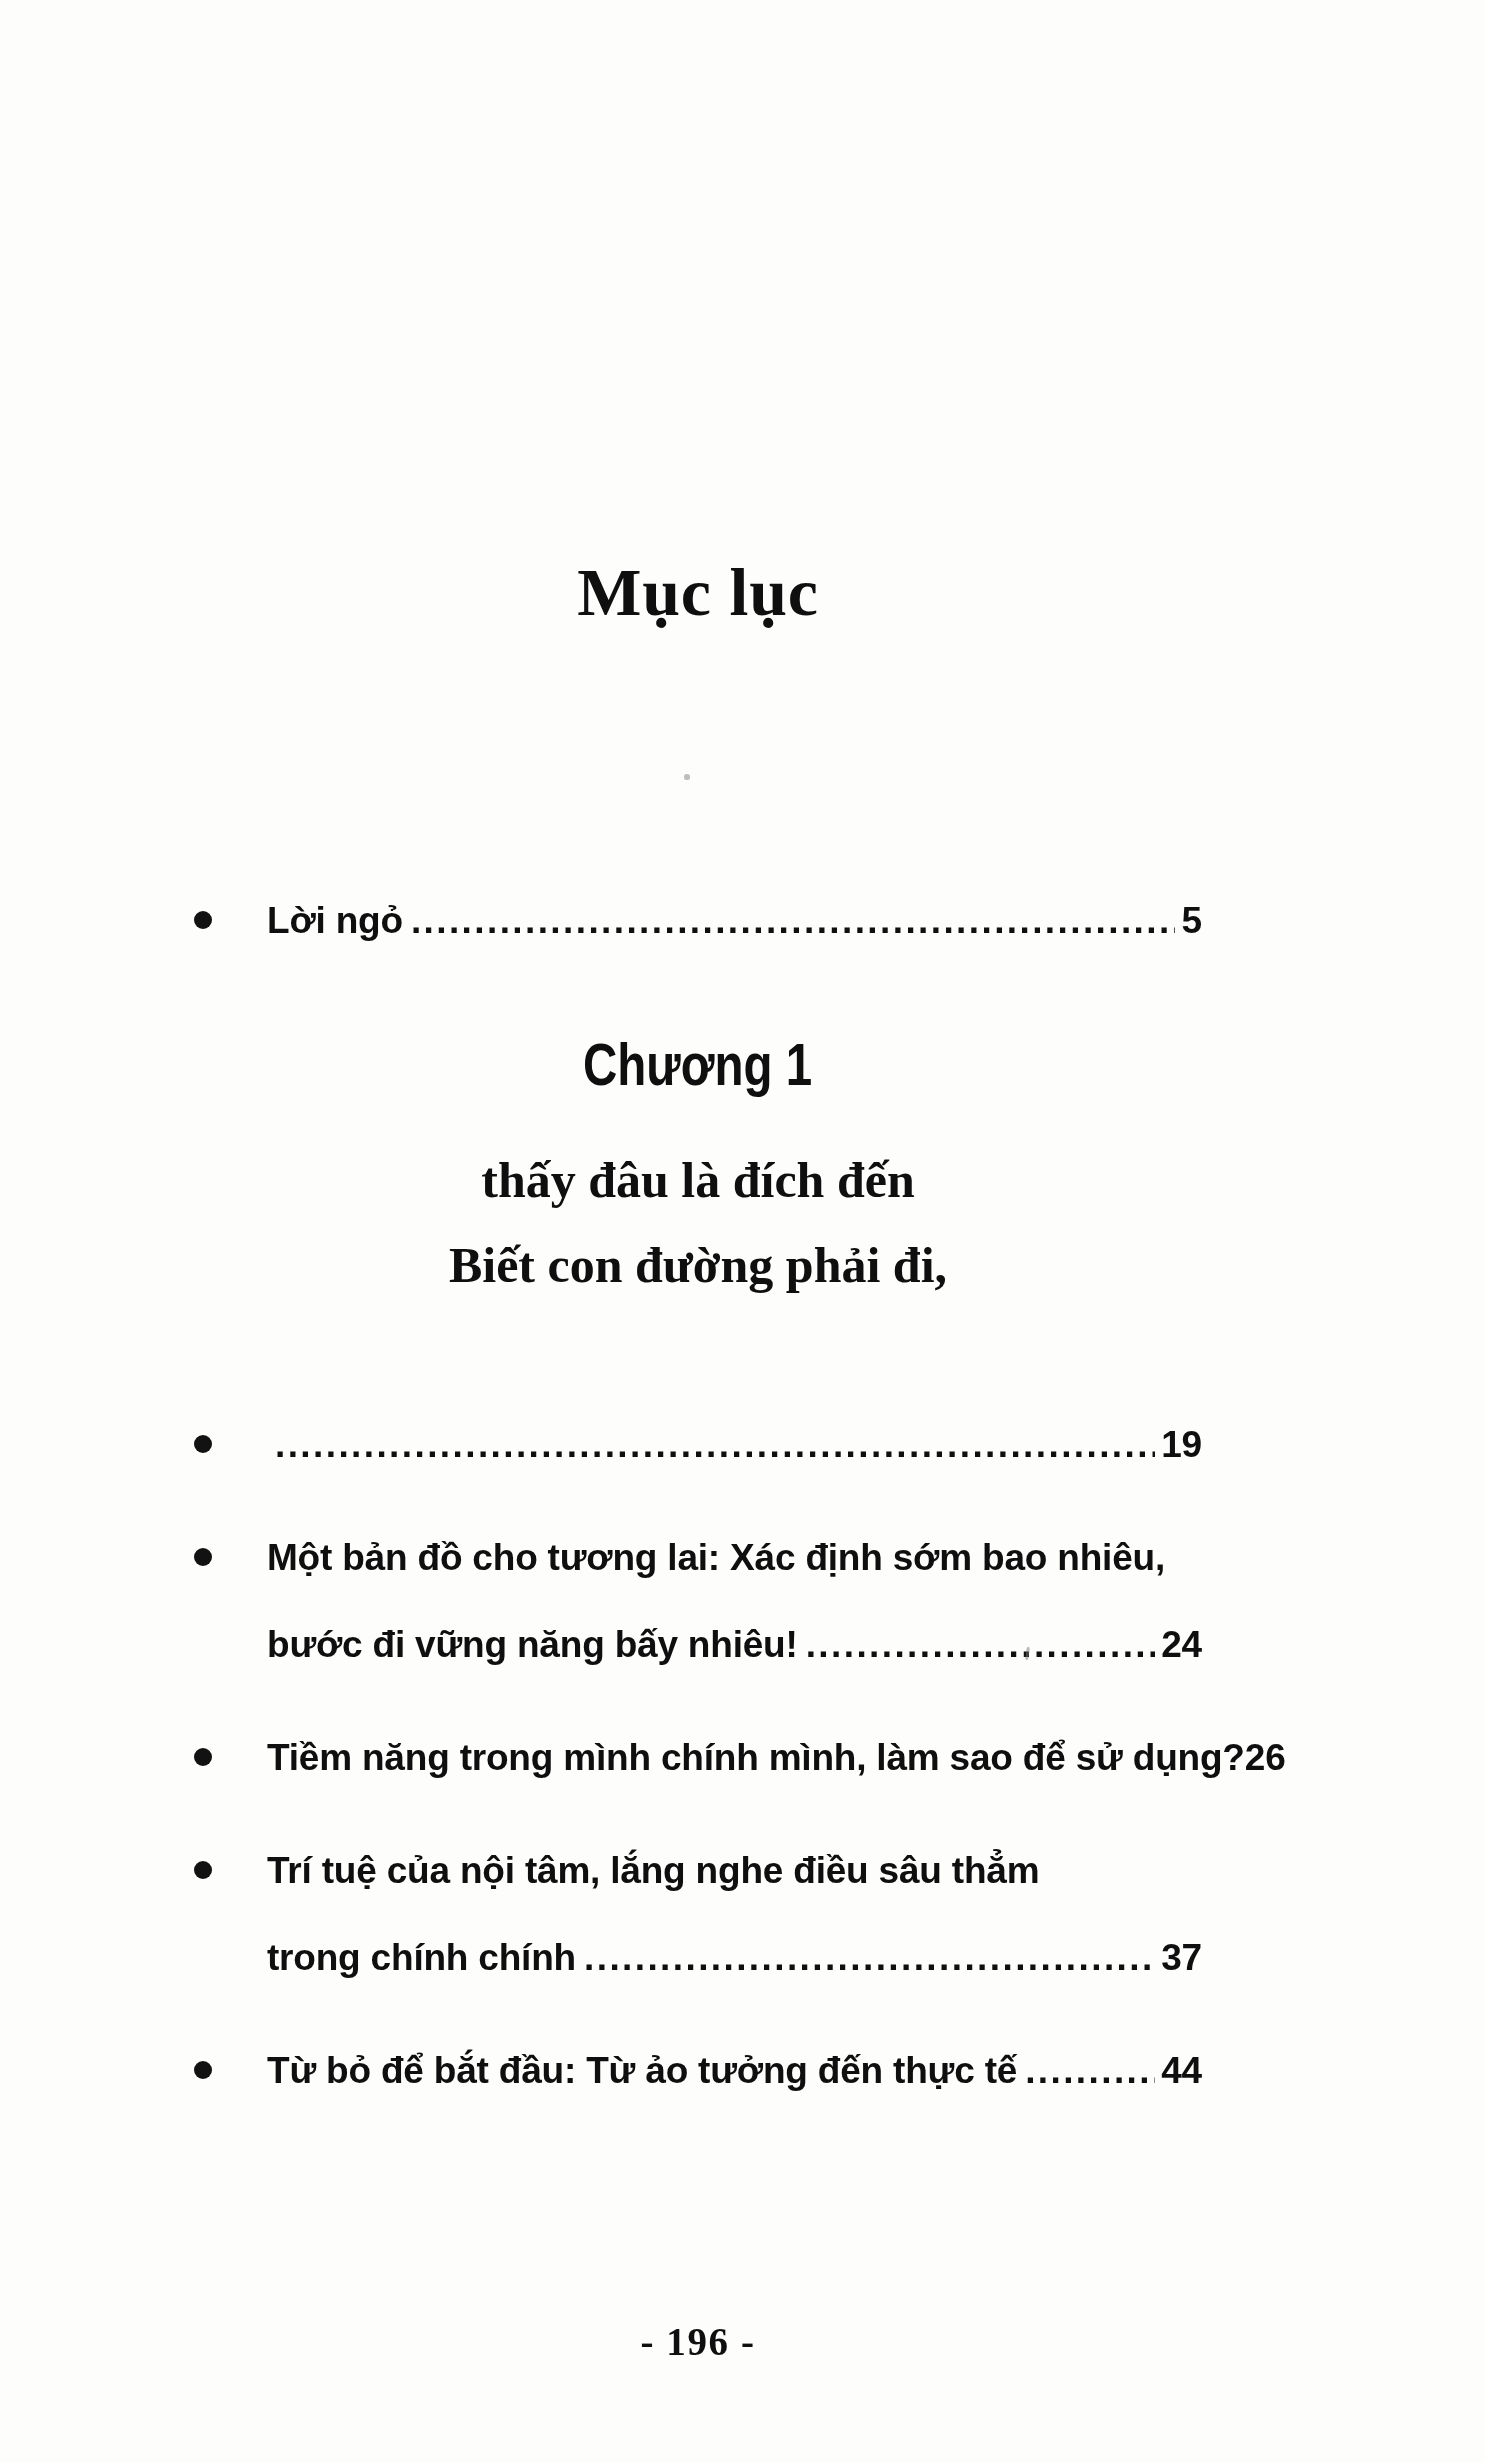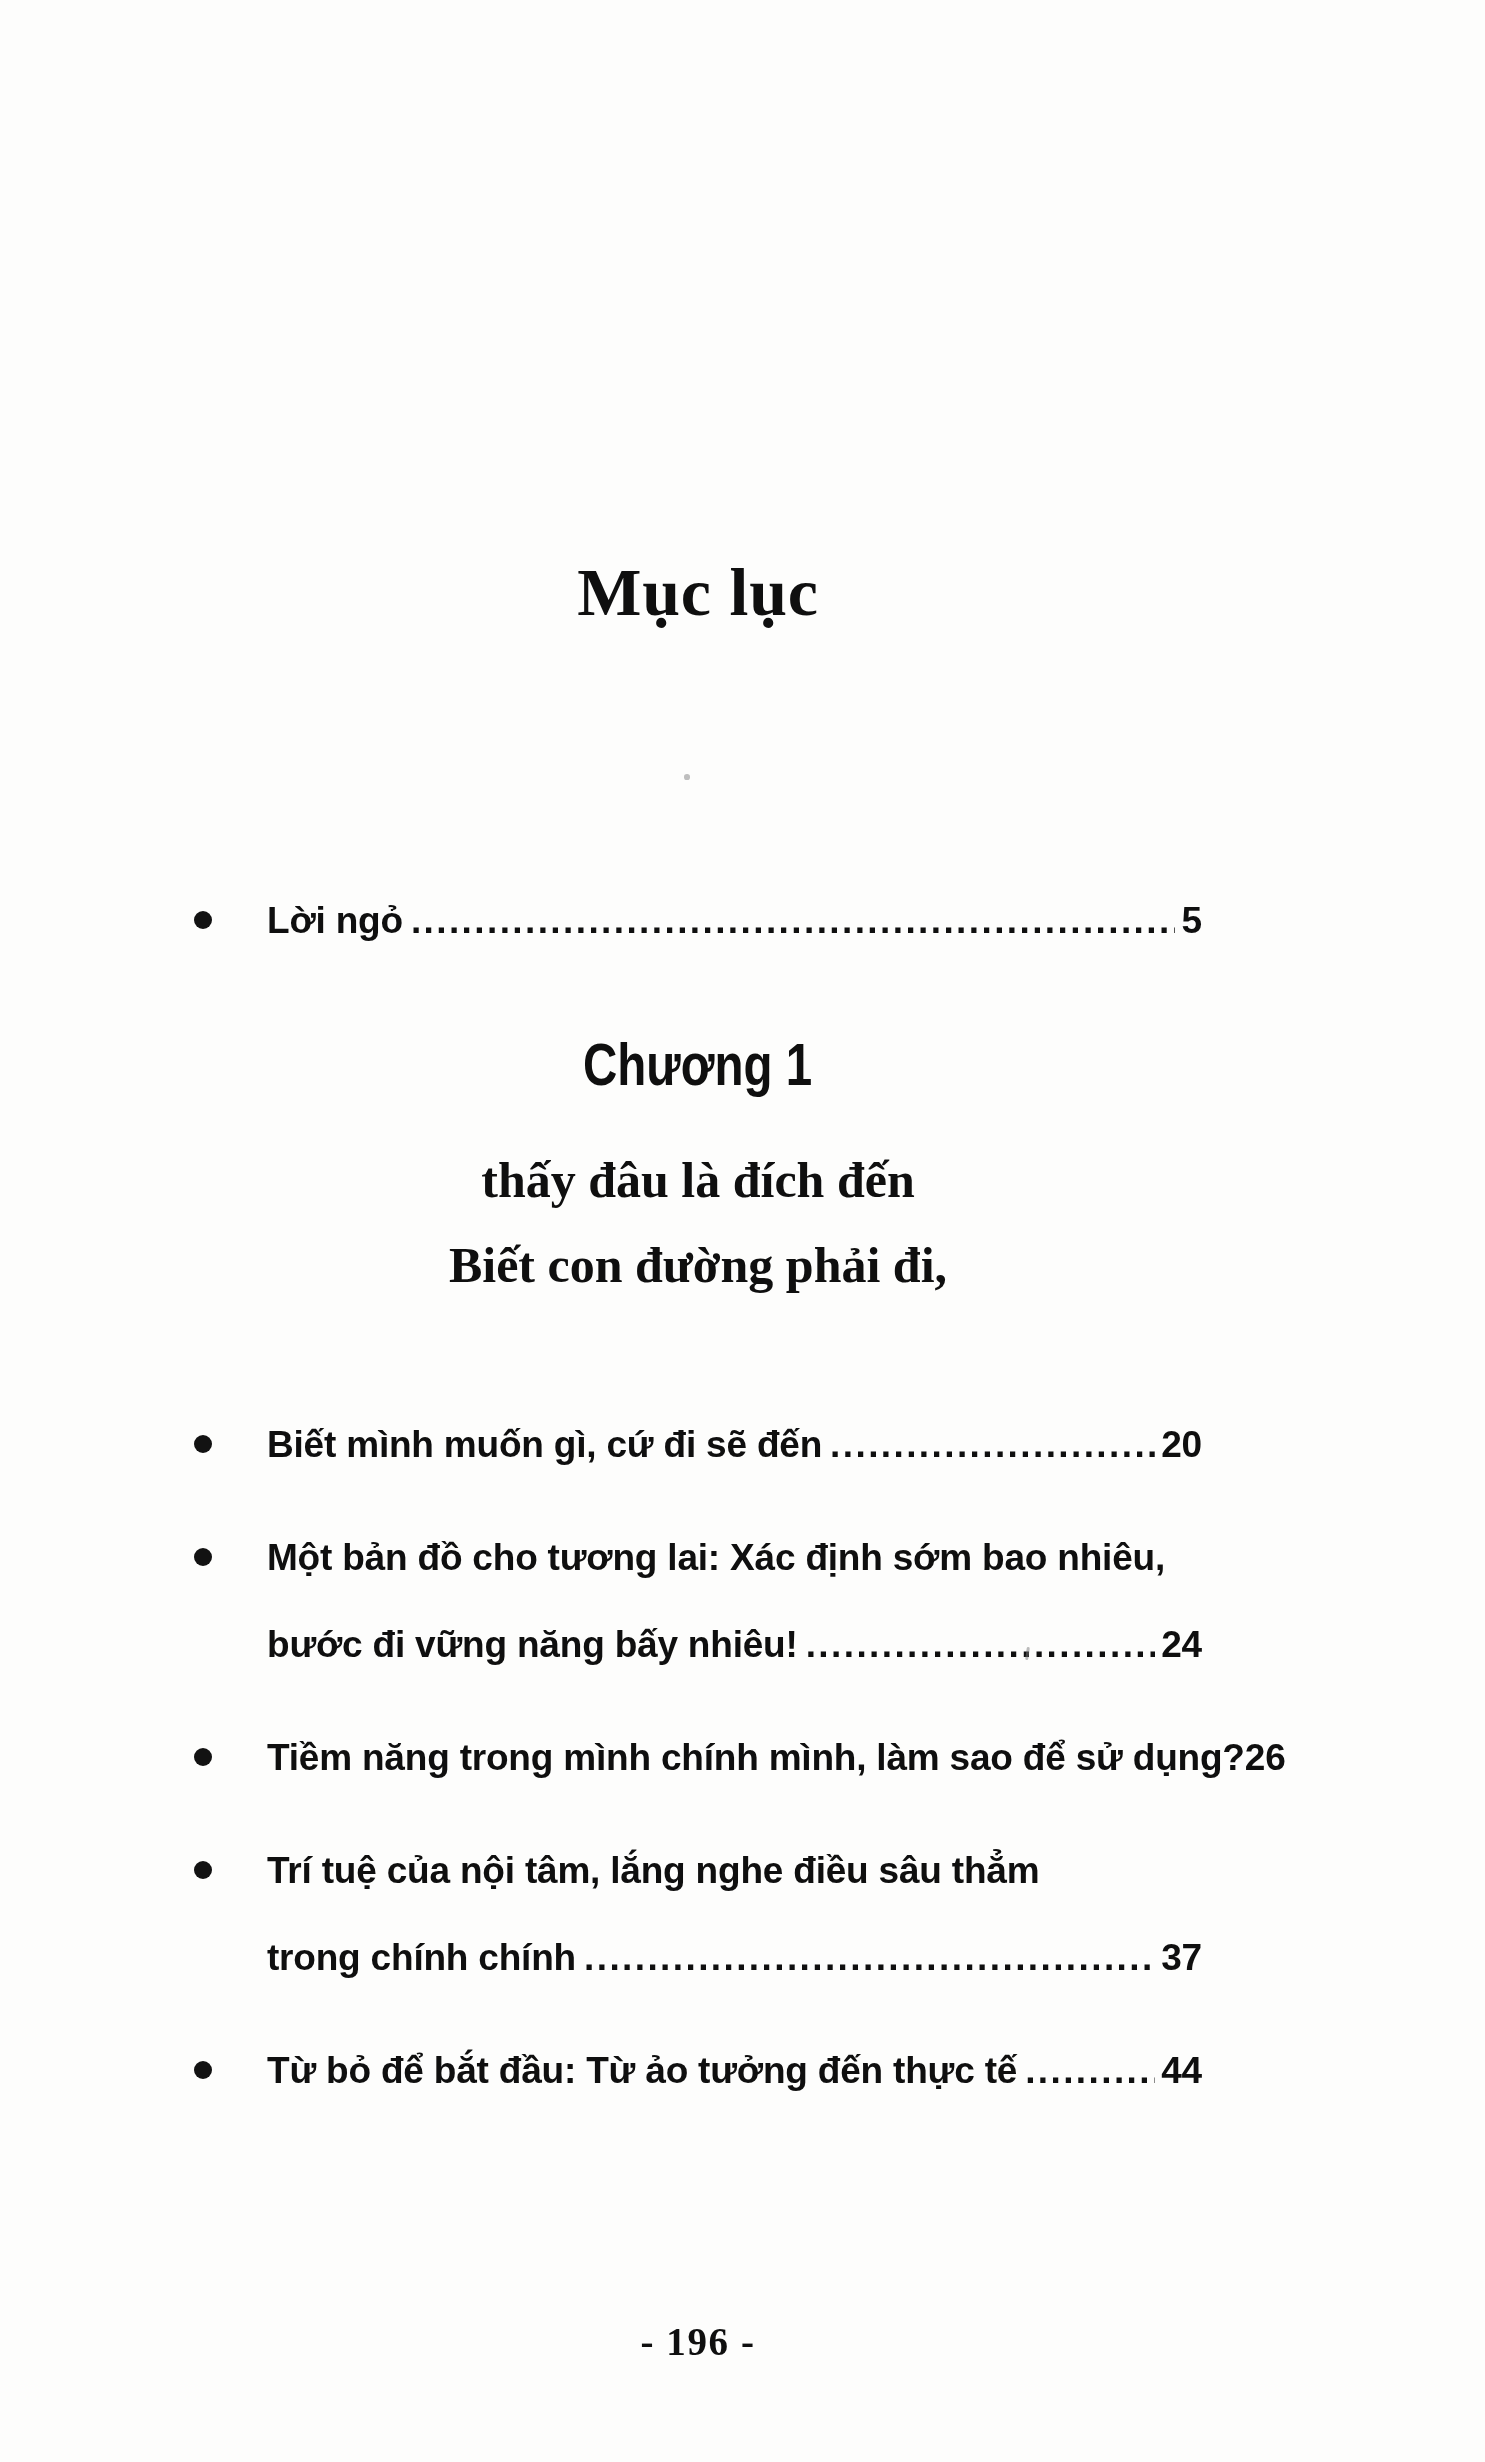--- a/index.html
+++ b/index.html
@@ -131,23 +131,22 @@
     </div>
     <div class="chapter-title">
       <div>thấy đâu là đích đến</div>
       <div>Biết con đường phải đi,</div>
     </div>
 
     <div class="toc-item toc-list-start">
       <span class="bullet"></span>
       <div class="entry-body">
         <div class="row">
-          <span class="entry-text">Biết mình muốn gì, cứ đi sẽ đến</span>
-          <span class="leader">............................................................................................................................................................................................................................................................................................................</span>
-          <span class="pagenum">20</span>
+          <span class="leader">............................................................................................................................................................................................................................................................................................................</span>
+          <span class="pagenum">19</span>
         </div>
       </div>
     </div>
 
     <div class="toc-item">
       <span class="bullet"></span>
       <div class="entry-body">
         <div>Một bản đồ cho tương lai: Xác định sớm bao nhiêu,</div>
         <div class="row">
           <span class="entry-text">bước đi vững năng bấy nhiêu!</span>

